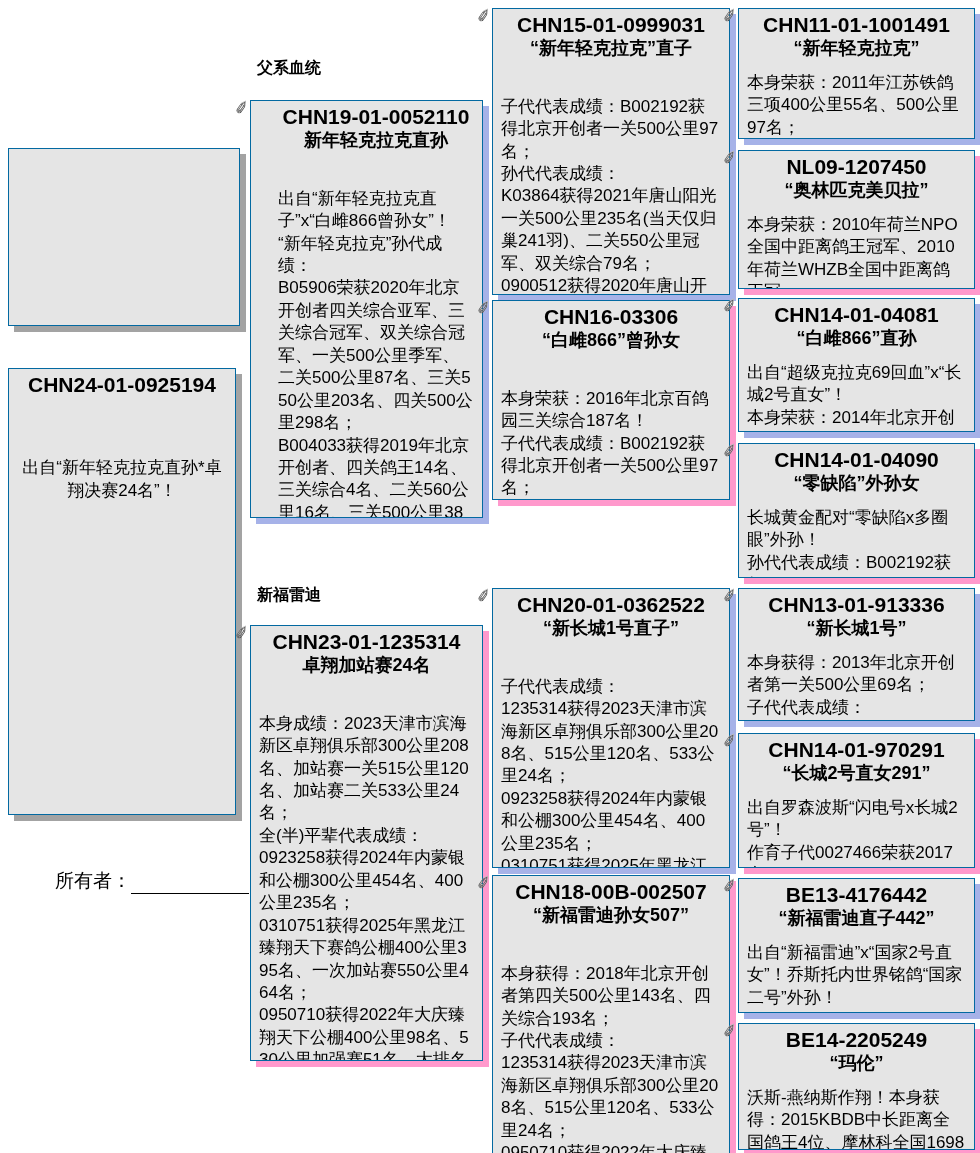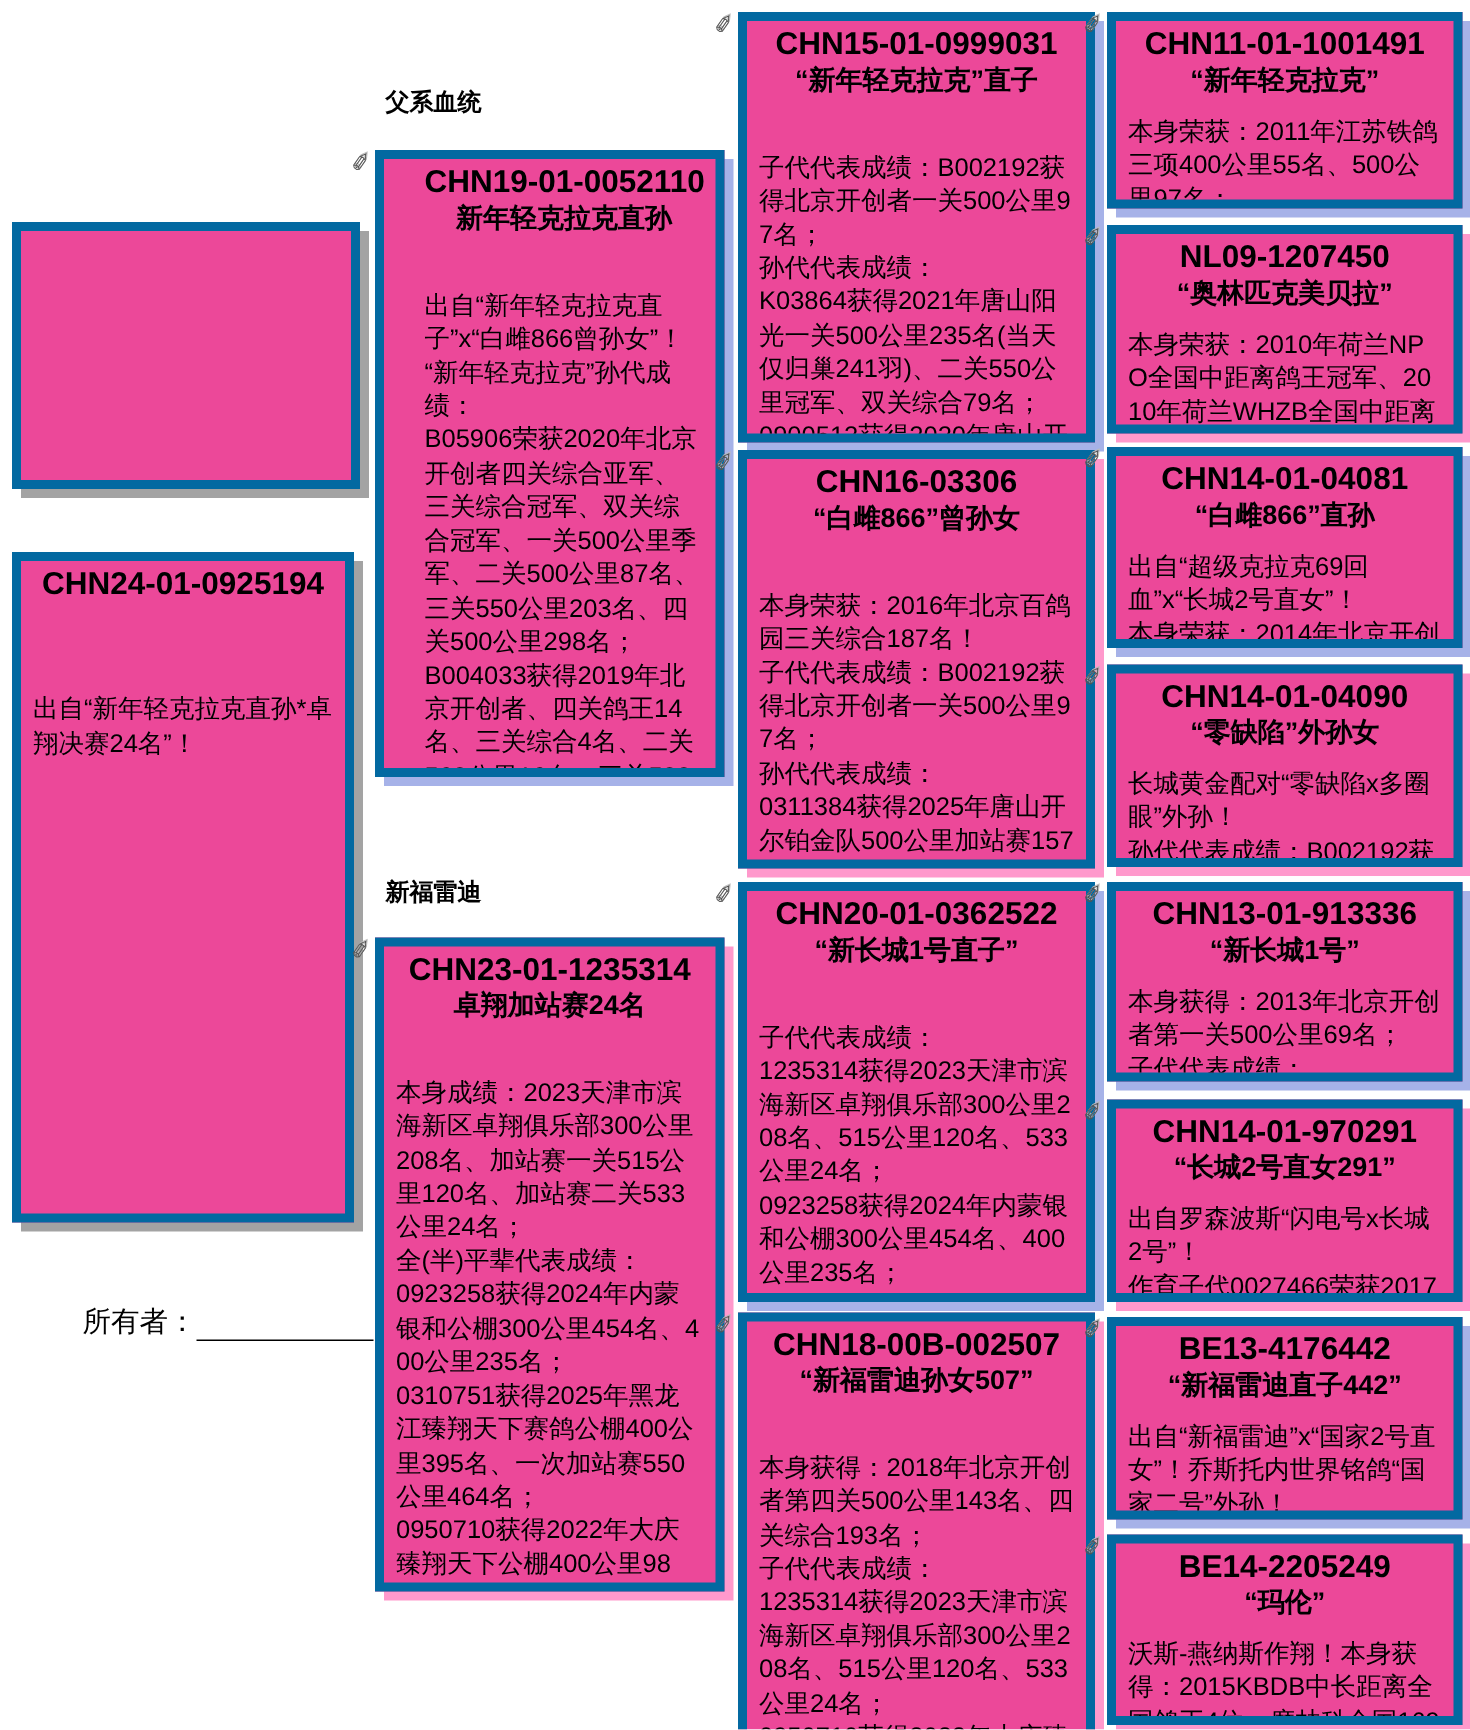--- a/index.html
+++ b/index.html
@@ -6,22 +6,22 @@
     --male:#a6b2e8;
     --female:#ff99cc;
     --neutral:#a3a3a3;
   }
   html,body{margin:0;padding:0;background:#ffffff;}
   body{font-family:"Liberation Sans","DejaVu Sans",sans-serif;color:#000;}
   #canvas{position:relative;width:980px;height:1153px;background:#fff;overflow:hidden;}
 
   .box{
     position:absolute;
-    background:#ec4899;
-    border:6px solid #0369a1;
+    background:#e5e5e5;
+    border:1px solid #0369a1;
     box-sizing:border-box;
     padding:3px 8px 4px 8px;
     overflow:hidden;
   }
   .box.male{box-shadow:6px 6px 0 var(--male);}
   .box.female{box-shadow:6px 6px 0 var(--female);}
   .box.neutral{box-shadow:6px 6px 0 var(--neutral);}
 
   .ring{
     font-weight:bold;
@@ -37,21 +37,21 @@
     line-height:1.25;
     text-align:center;
   }
   .info{
     font-size:17px;
     line-height:1.32;
     white-space:pre-line;
     text-align:left;
     word-break:break-all;
   }
-  .gap-lg .info{margin-top:60px;}
+  .gap-lg .info{margin-top:60px;text-align:center;}
   .gap-md .info{margin-top:36px;}
   .gap-sm .info{margin-top:12px;}
 
   .lineage-label{
     position:absolute;
     font-weight:bold;
     font-size:16px;
   }
 
   .pen{
@@ -124,21 +124,21 @@
   <div class="box male gap-md" style="left:492px;top:8px;width:238px;height:287px;">
     <div class="ring">CHN15-01-0999031</div>
     <div class="name">“新年轻克拉克”直子</div>
     <div class="info">子代代表成绩：B002192获得北京开创者一关500公里97名；
 孙代代表成绩：
 K03864获得2021年唐山阳光一关500公里235名(当天仅归巢241羽)、二关550公里冠军、双关综合79名；
 0900512获得2020年唐山开尔</div>
   </div>
 
   <span class="pen" style="left:475px;top:296px;">✎</span>
-  <div class="box female gap-md" style="left:492px;top:300px;width:238px;height:279px;">
+  <div class="box female gap-md" style="left:492px;top:300px;width:238px;height:200px;">
     <div class="ring">CHN16-03306</div>
     <div class="name">“白雌866”曾孙女</div>
     <div class="info">本身荣获：2016年北京百鸽园三关综合187名！
 子代代表成绩：B002192获得北京开创者一关500公里97名；
 孙代代表成绩：
 0311384获得2025年唐山开尔铂金队500公里加站赛157名；
 0925065获得2025年山东风帆</div>
   </div>
 
   <span class="pen" style="left:475px;top:584px;">✎</span>

